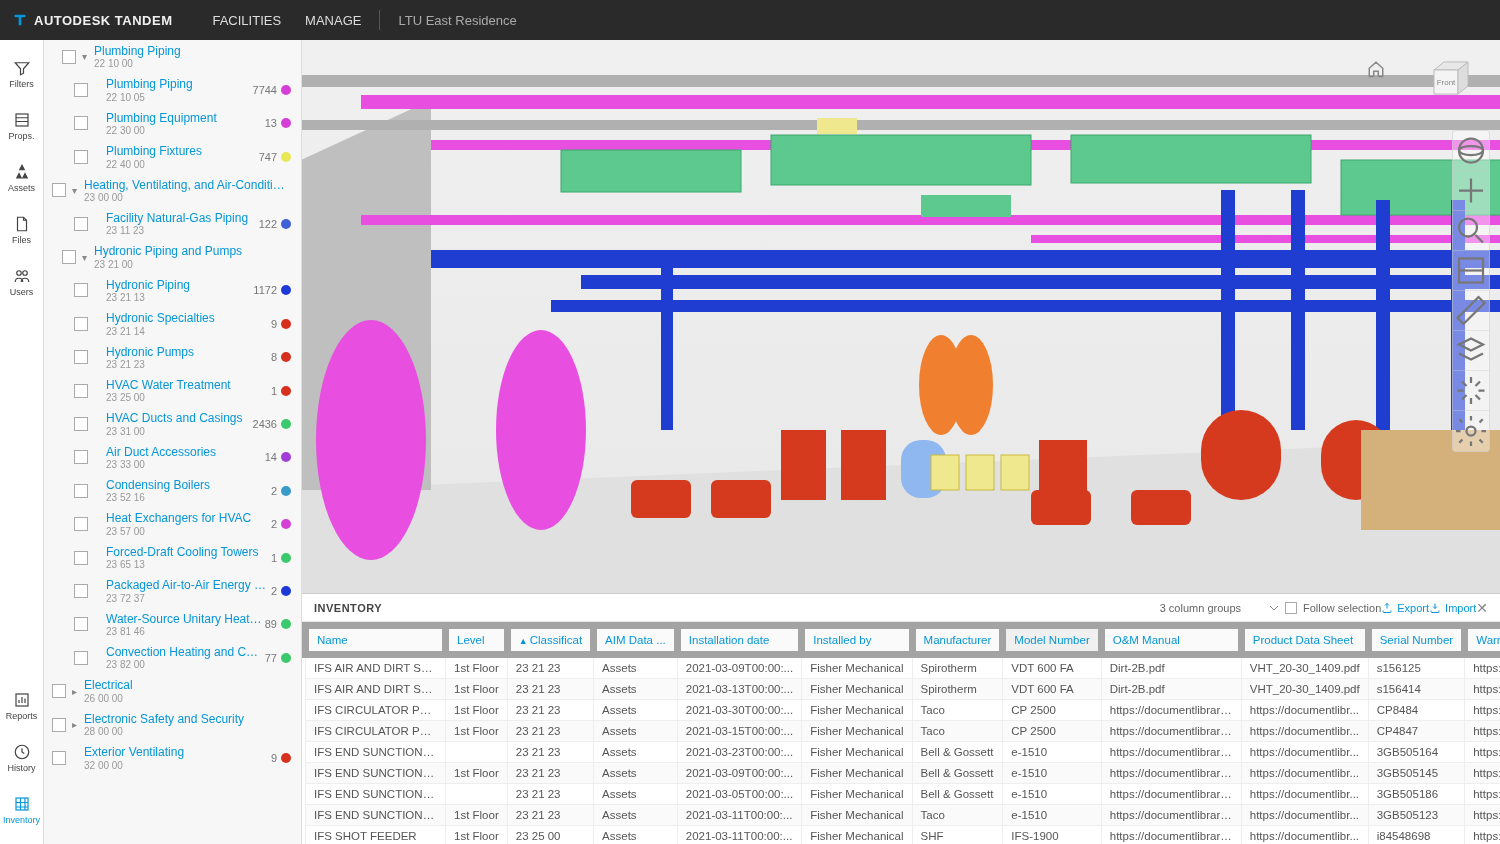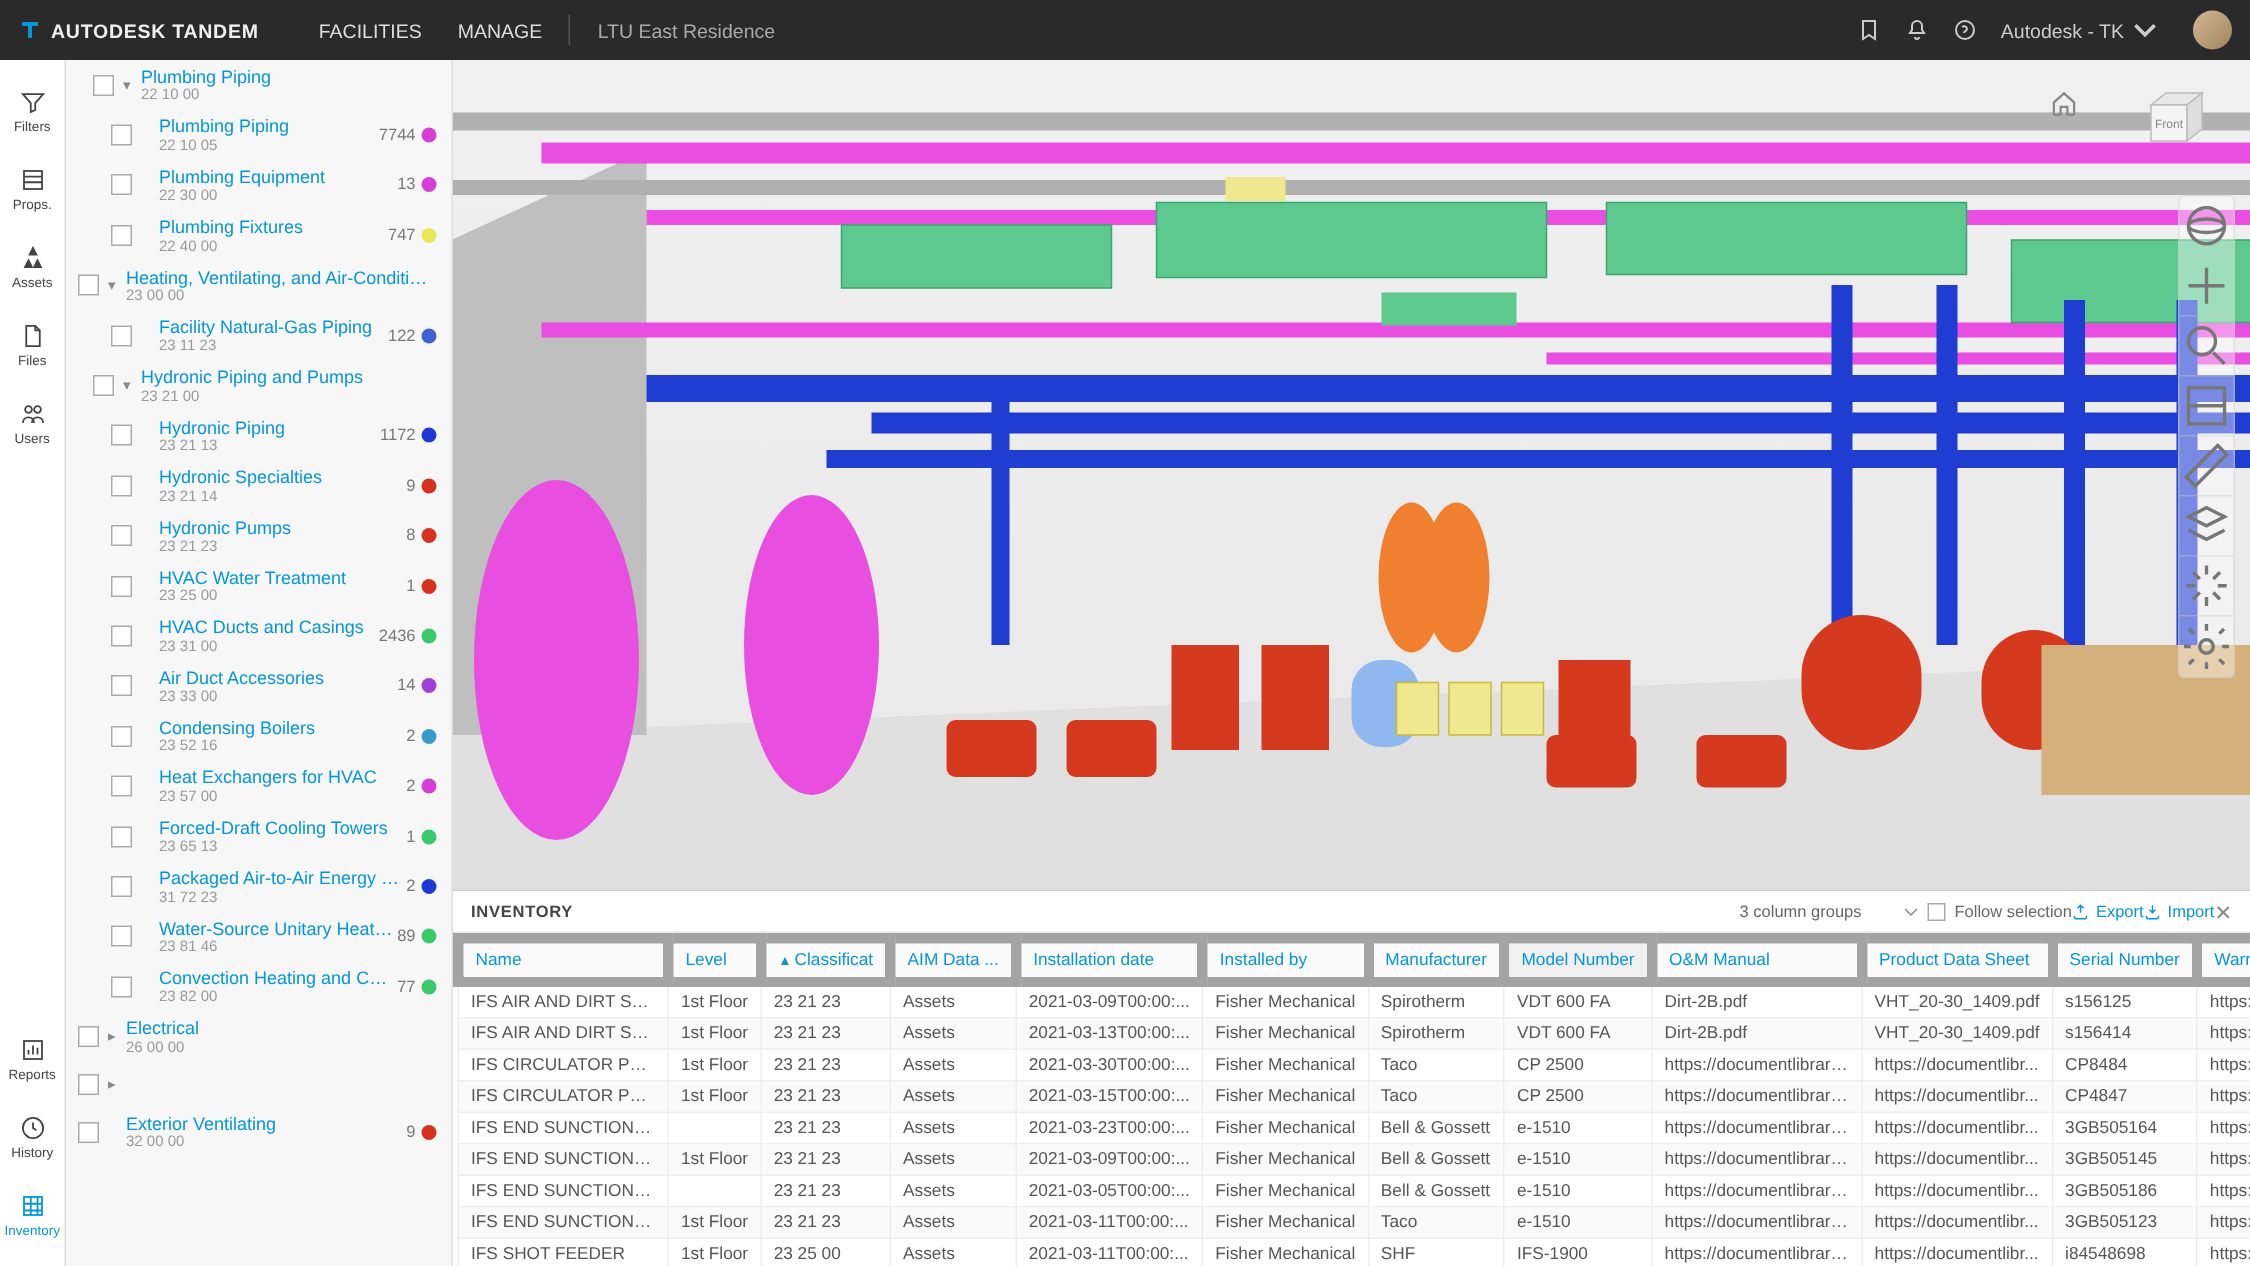--- a/index.html
+++ b/index.html
@@ -78,39 +78,20 @@
         <path d="M4 4h16v4H14v12h-4V8H4z"></path>
       </svg>
     <span>AUTODESK TANDEM</span>
   </div>
   <div class="nav">
     <span>FACILITIES</span>
     <span>MANAGE</span>
   </div>
   <div class="divider"></div>
   <div class="project">LTU East Residence</div>
-  <div class="right">
-    <svg viewBox="0 0 24 24" stroke="#ccc" fill="none" stroke-width="2">
-        <path d="M6 3h12v18l-6-4-6 4z"></path>
-      </svg>
-    <svg viewBox="0 0 24 24" stroke="#ccc" fill="none" stroke-width="2">
-        <path d="M12 3a5 5 0 015 5v4l2 3H5l2-3V8a5 5 0 015-5zM10 19a2 2 0 004 0"></path>
-      </svg>
-    <svg viewBox="0 0 24 24" stroke="#ccc" fill="none" stroke-width="2">
-        <circle cx="12" cy="12" r="9"></circle>
-        <path d="M9 9a3 3 0 015 2c0 2-3 2-3 4M12 18h.01"></path>
-      </svg>
-    <div class="user">
-      <span>Autodesk - TK</span>
-      <svg width="10" height="10" viewBox="0 0 10 10">
-          <path d="M1 3l4 4 4-4" stroke="#ccc" fill="none" stroke-width="1.5"></path>
-        </svg>
-    </div>
-    <div class="avatar"></div>
-  </div>
 </div>
 
 <div class="leftrail">
   <div class="rail-item">
       <svg viewBox="0 0 24 24" fill="none" stroke="currentColor" stroke-width="1.6">
         <path d="M3 5h18l-7 8v6l-4 2v-8z"></path>
       </svg>
       <span>Filters</span>
     </div>
     <div class="rail-item">
@@ -321,21 +302,21 @@
         <div class="code">23 65 13</div>
       </span>
     <span class="count">1</span>
     <span class="dot" style="background:#3ac96b"></span>
   </div>
     <div class="tree-row depth2">
     <span class="cb"></span>
     <span class="chev"></span>
     <span class="label">
         <div class="name">Packaged Air-to-Air Energy Recover...</div>
-        <div class="code">31 72 23</div>
+        <div class="code">23 72 37</div>
       </span>
     <span class="count">2</span>
     <span class="dot" style="background:#1e3ad6"></span>
   </div>
     <div class="tree-row depth2">
     <span class="cb"></span>
     <span class="chev"></span>
     <span class="label">
         <div class="name">Water-Source Unitary Heat Pumps</div>
         <div class="code">23 81 46</div>
@@ -358,20 +339,24 @@
     <span class="chev">▸</span>
     <span class="label">
         <div class="name">Electrical</div>
         <div class="code">26 00 00</div>
       </span>
 
   </div>
     <div class="tree-row depth0">
     <span class="cb"></span>
     <span class="chev">▸</span>
+    <span class="label">
+        <div class="name">Electronic Safety and Security</div>
+        <div class="code">28 00 00</div>
+      </span>
 
   </div>
     <div class="tree-row depth0">
     <span class="cb"></span>
     <span class="chev"></span>
     <span class="label">
         <div class="name">Exterior Ventilating</div>
         <div class="code">32 00 00</div>
       </span>
     <span class="count">9</span>

